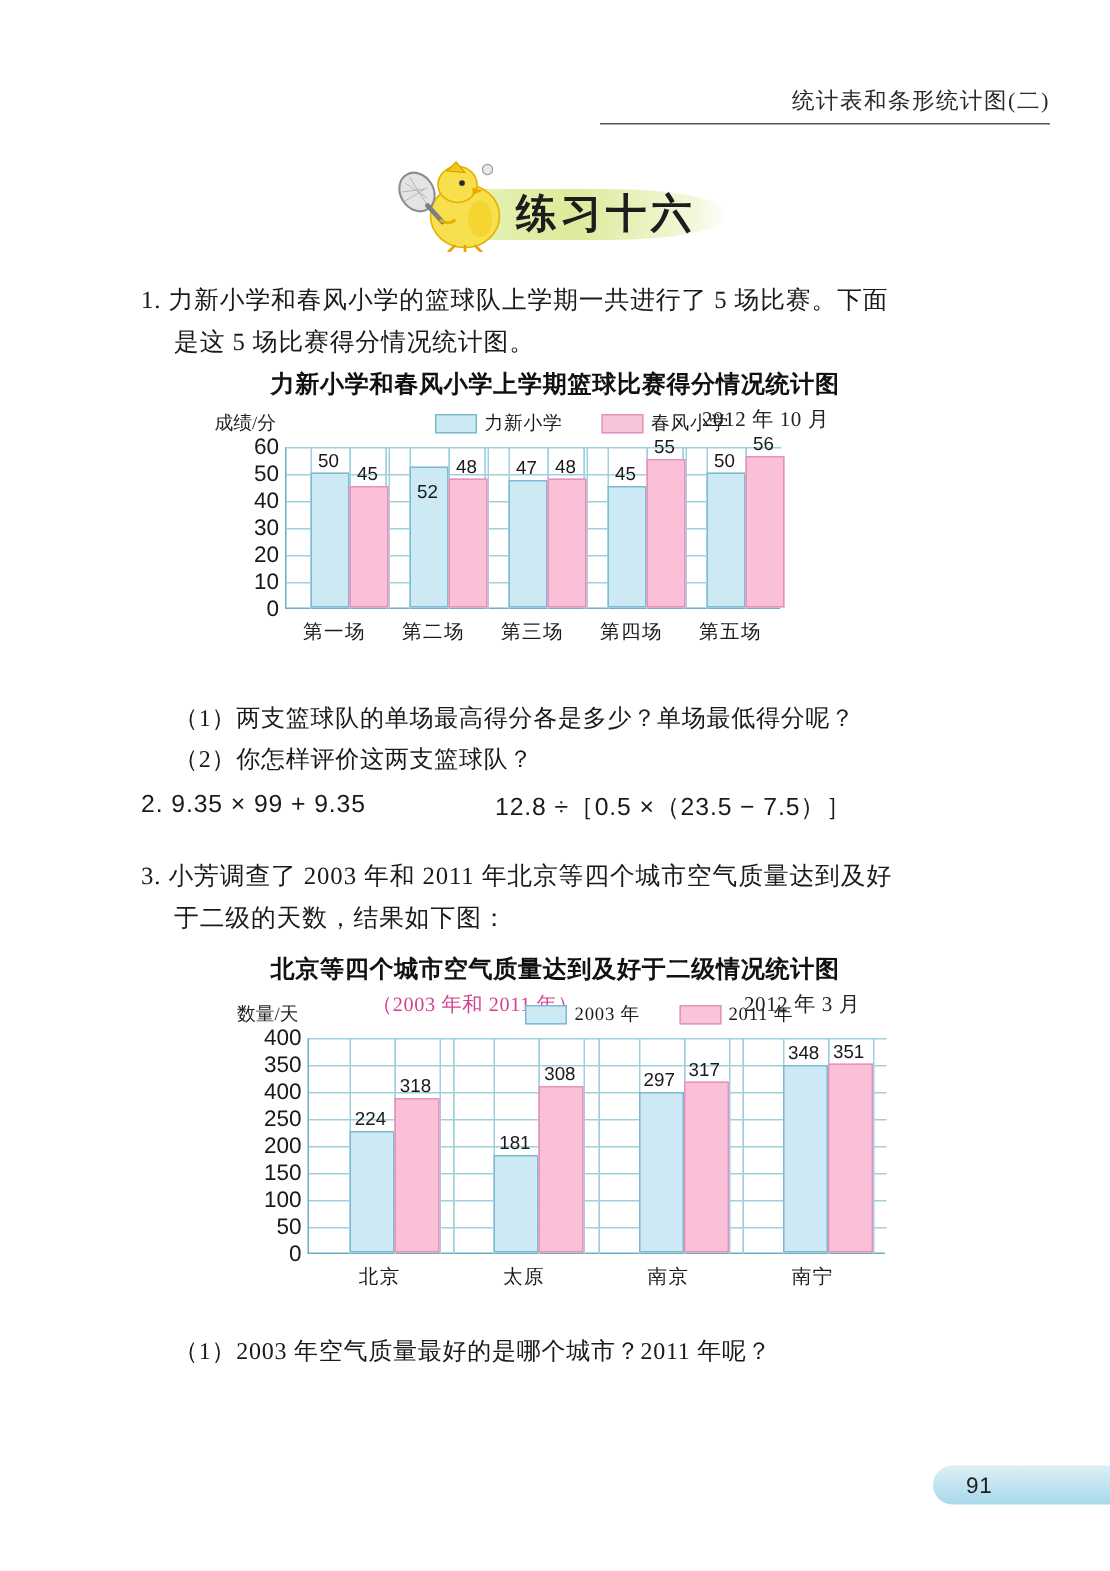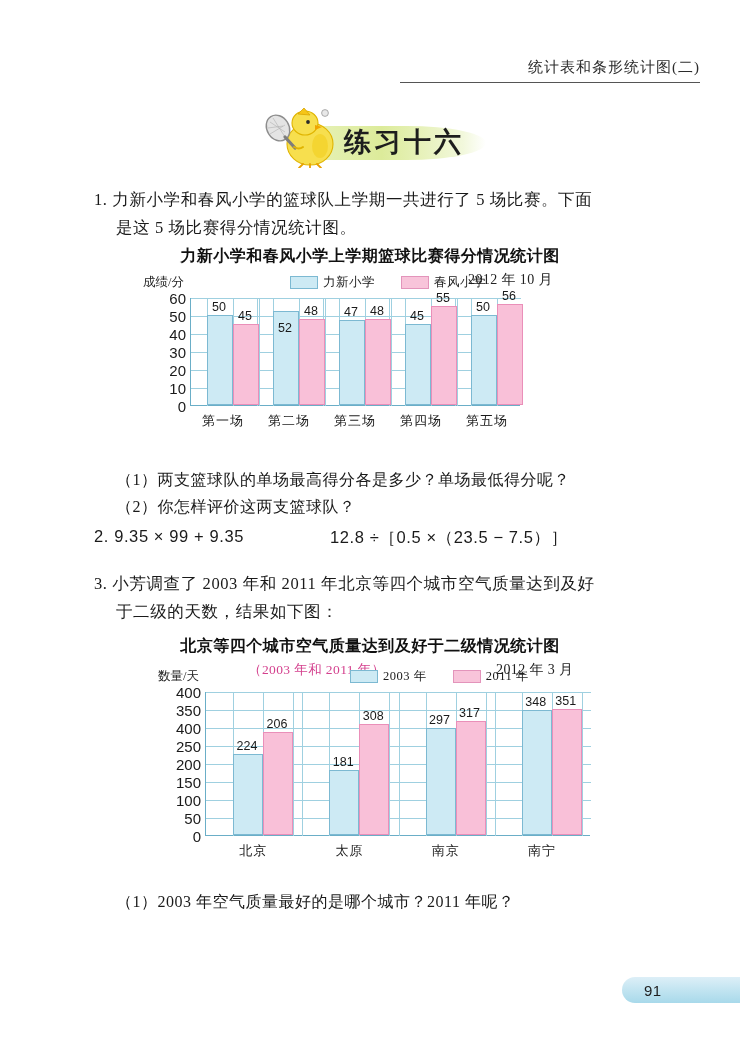--- a/index.html
+++ b/index.html
@@ -434,21 +434,21 @@
         <div class="ytick" style="left: 167px; width: 34px; top: 168px;">0</div>
         <div class="ytick" style="left: 167px; width: 34px; top: 150px;">50</div>
         <div class="ytick" style="left: 167px; width: 34px; top: 132px;">100</div>
         <div class="ytick" style="left: 167px; width: 34px; top: 114px;">150</div>
         <div class="ytick" style="left: 167px; width: 34px; top: 96px;">200</div>
         <div class="ytick" style="left: 167px; width: 34px; top: 78px;">250</div>
         <div class="ytick" style="left: 167px; width: 34px; top: 60px;">400</div>
         <div class="ytick" style="left: 167px; width: 34px; top: 42px;">350</div>
         <div class="ytick" style="left: 167px; width: 34px; top: 24px;">400</div>
         <div class="bar-val" style="left: 247px; top: 71.36px;">224</div>
-        <div class="bar-val" style="left: 277px; top: 49.04px;">206</div>
+        <div class="bar-val" style="left: 277px; top: 49.04px;">318</div>
         <div class="xtick" style="left: 253.125px; top: 174px;">北京</div>
         <div class="bar-val" style="left: 343.25px; top: 86.84px;">181</div>
         <div class="bar-val" style="left: 373.25px; top: 41.12px;">308</div>
         <div class="xtick" style="left: 349.375px; top: 174px;">太原</div>
         <div class="bar-val" style="left: 439.5px; top: 45.08px;">297</div>
         <div class="bar-val" style="left: 469.5px; top: 37.88px;">317</div>
         <div class="xtick" style="left: 445.625px; top: 174px;">南京</div>
         <div class="bar-val" style="left: 535.75px; top: 26.72px;">348</div>
         <div class="bar-val" style="left: 565.75px; top: 25.64px;">351</div>
         <div class="xtick" style="left: 541.875px; top: 174px;">南宁</div>

